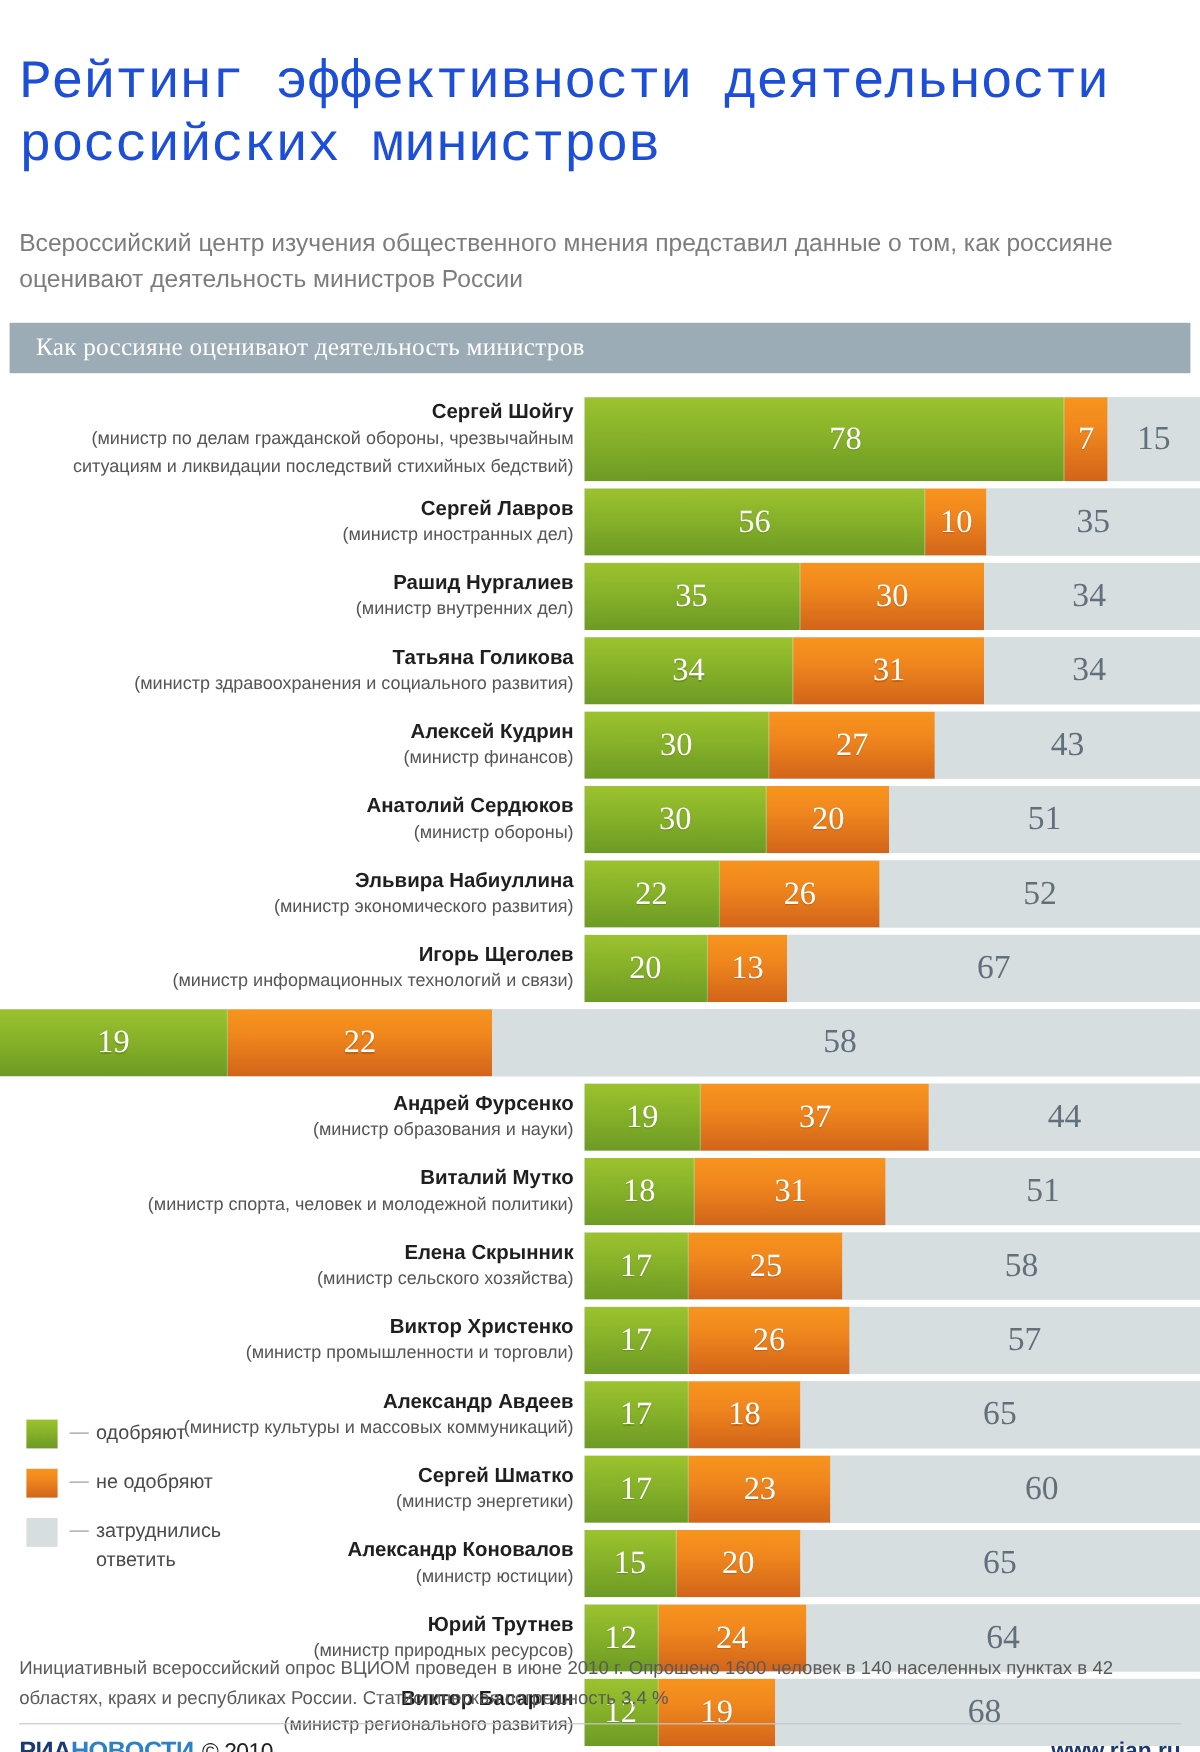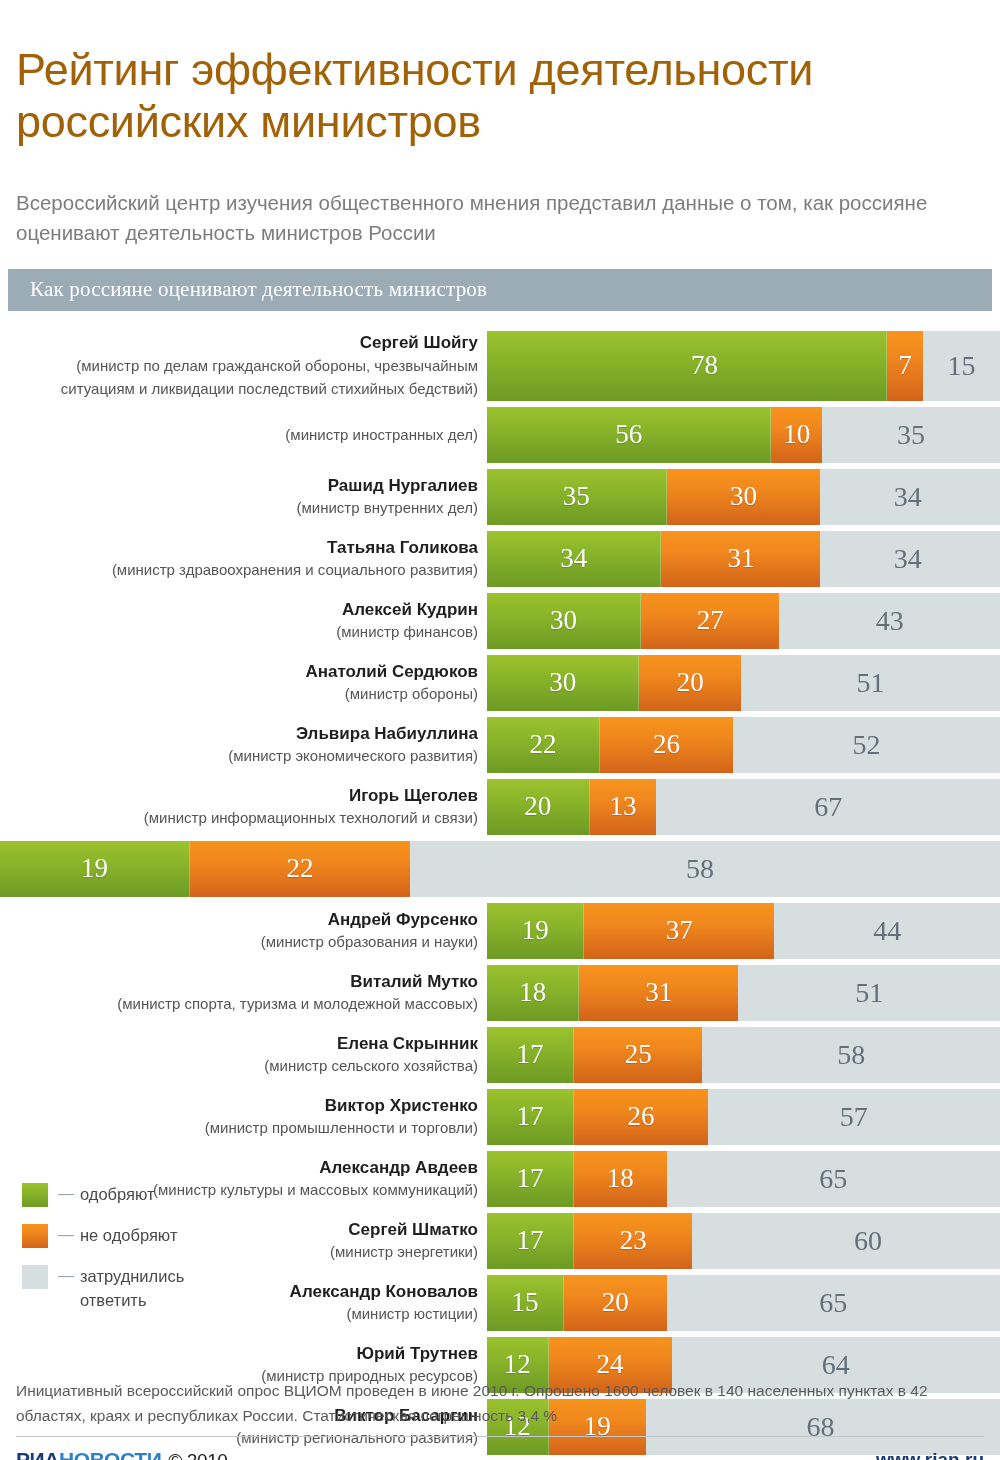--- a/index.html
+++ b/index.html
@@ -8,25 +8,25 @@
     background:#ffffff;
     font-family:"Liberation Sans","DejaVu Sans",sans-serif;
     color:#3c3c3c;
     overflow:hidden;
     position:relative;
   }
   .page{width:1000px;height:1460px;position:relative;box-sizing:border-box;}
 
   
   .title{
-    font-family:Liberation Sans, sans-serif;
+    font-family:Liberation Mono, monospace;
     font-size:45px;
     line-height:52px;
     font-weight:400;
-    color:#a16207;
+    color:#1d4ed8;
     padding:14px 20px 0 16px;
     letter-spacing:-0.3px;
   }
   .subtitle{
     font-size:20.5px;
     line-height:30px;
     color:#7d7d7d;
     padding:10px 40px 0 16px;
     font-weight:400;
   }
@@ -210,20 +210,21 @@
           <div class="seg seg-disapprove" style="width: 7%;">
             <span class="seg-val">7</span>
           </div>
           <div class="seg seg-hard" style="width: 15%;">
             <span class="seg-val">15</span>
           </div>
         </div>
       </div>
       <div class="row">
         <div class="labels">
+          <div class="name">Сергей Лавров</div>
           <div class="post">(министр иностранных дел)</div>
         </div>
         <div class="bar">
           <div class="seg seg-approve" style="width: 56%; align-items: center;">
             <span class="seg-val">56</span>
           </div>
           <div class="seg seg-disapprove" style="width: 10%;">
             <span class="seg-val">10</span>
           </div>
           <div class="seg seg-hard" style="width: 35%;">
@@ -359,21 +360,21 @@
             <span class="seg-val">37</span>
           </div>
           <div class="seg seg-hard" style="width: 44%;">
             <span class="seg-val">44</span>
           </div>
         </div>
       </div>
       <div class="row">
         <div class="labels">
           <div class="name">Виталий Мутко</div>
-          <div class="post">(министр спорта, туризма и молодежной массовых)</div>
+          <div class="post">(министр спорта, человек и молодежной политики)</div>
         </div>
         <div class="bar">
           <div class="seg seg-approve" style="width: 18%;">
             <span class="seg-val">18</span>
           </div>
           <div class="seg seg-disapprove" style="width: 31%;">
             <span class="seg-val">31</span>
           </div>
           <div class="seg seg-hard" style="width: 51%;">
             <span class="seg-val">51</span>

